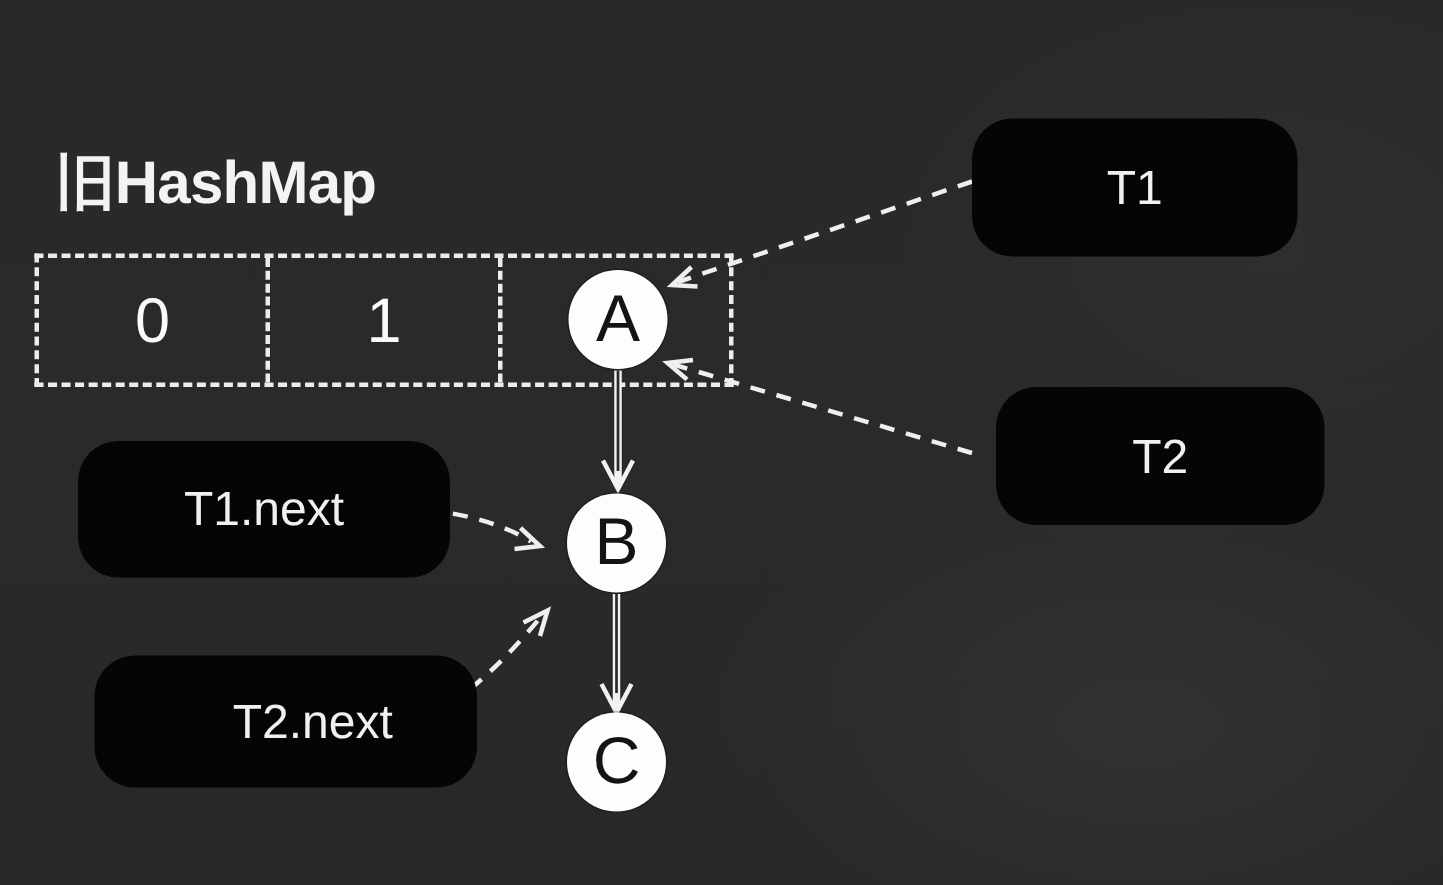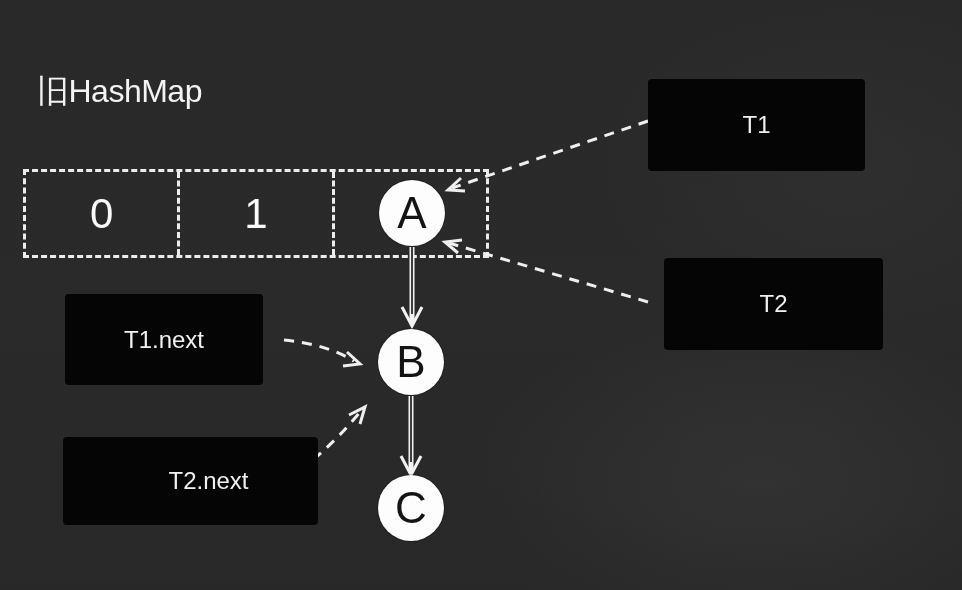--- a/index.html
+++ b/index.html
@@ -10,23 +10,24 @@
   }
   .stage {
     position: relative;
     width: 962px; height: 590px;
     background:
       radial-gradient(420px 240px at 79% 82%, rgba(255,255,255,0.045), rgba(255,255,255,0) 72%),
       radial-gradient(380px 260px at 88% 28%, rgba(255,255,255,0.025), rgba(255,255,255,0) 70%),
       linear-gradient(180deg, #2a2929 0%, #2b2a2a 55%, #292828 100%);
   }
   .title {
-    position: absolute; left: 37px; top: 70px;
-    font-size: 32px; letter-spacing: -0.5px;
+    position: absolute; left: 37px; top: 94px;
+    font-size: 40px; letter-spacing: -0.5px;
     color: #f3f3f3;
+    font-weight: bold;
   }
   .bucket-array {
     position: absolute; left: 23px; top: 169px;
     width: 466px; height: 89px;
     box-sizing: border-box;
     border: 3px dashed #ececec;
     display: flex;
   }
   .bucket-cell {
     flex: 1;
@@ -45,27 +46,27 @@
     color: #141414; font-size: 44px;
     display: flex; align-items: center; justify-content: center;
     box-shadow: 0 0 0 1px rgba(0,0,0,0.25);
   }
   .node-a { left: 379px; top: 180px; }
   .node-b { left: 378px; top: 329px; }
   .node-c { left: 378px; top: 475px; }
   .tbox {
     position: absolute;
     background: #050505;
-    border-radius: 4px;
-    color: #f2f0ee; font-size: 24px;
+    border-radius: 27px;
+    color: #f2f0ee; font-size: 32px;
     display: flex; align-items: center; justify-content: center; text-align: right;
   }
   .tbox-t1      { left: 648px; top:  79px; width: 217px; height: 92px; }
   .tbox-t2      { left: 648px; top: 258px; width: 219px; height: 92px; margin-left: 16px; }
-  .tbox-t1next  { left:  65px; top: 294px; width: 198px; height: 91px; }
+  .tbox-t1next  { left:  52px; top: 294px; width: 248px; height: 91px; }
   .tbox-t2next  { left:  63px; top: 437px; width: 219px; height: 88px; padding-left: 36px; }
   .watermark {
     position: absolute; right: 7px; bottom: 8px;
     font-size: 20px; color: #747474; letter-spacing: 1px;
   }
 </style>
 </head>
 <body>
 
 <div class="stage">

